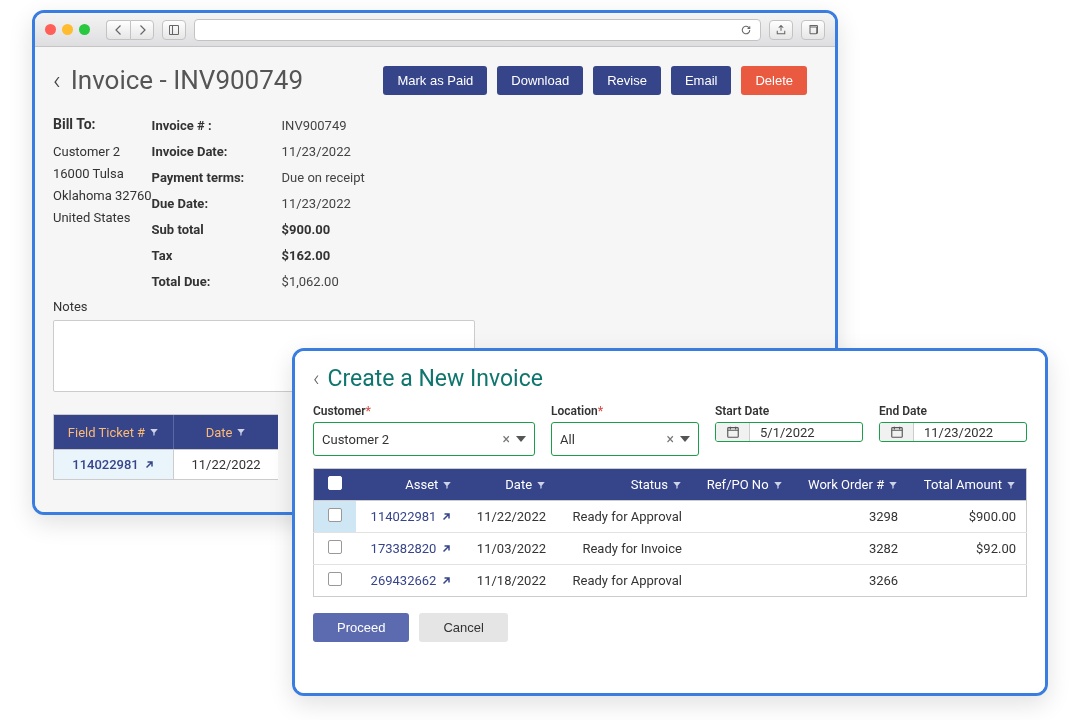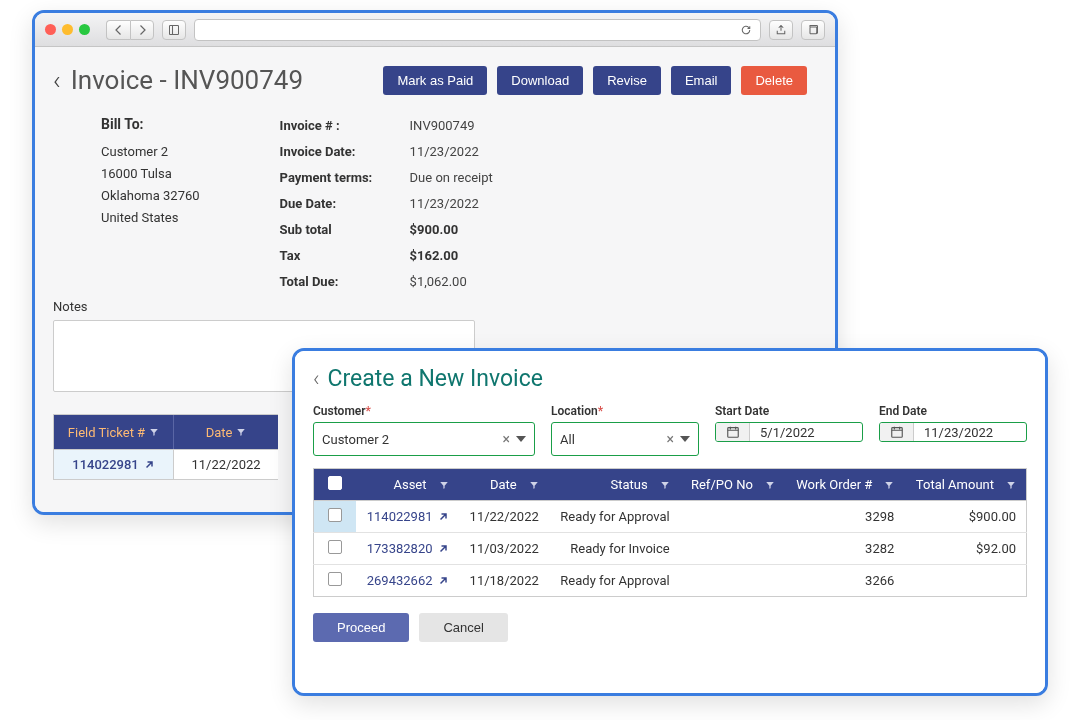--- a/index.html
+++ b/index.html
@@ -77,21 +77,21 @@
     font-size:26px;color:#555;font-weight:400;
     flex:1;
   }
   .btn {
     padding:7px 14px;border:none;border-radius:3px;
     font-size:13px;color:#fff;cursor:pointer;
     background:#36448a;
   }
   .btn.danger{background:#e95a40}
 
-  .info-row{display:flex;gap:80px;margin-left:48px;}
+  .info-row{display:flex;}
   .billto-block{font-size:13px;color:#333;line-height:1.7}
   .billto-block .hd{font-weight:700;margin-bottom:4px;font-size:14px}
   .meta-block{font-size:13px;line-height:2.0;}
   .meta-block .lbl{display:inline-block;width:130px;font-weight:700;color:#333}
   .meta-block .lbl2{display:inline-block;width:130px;font-weight:700}
   .meta-block .val{color:#444}
   .meta-block .money{font-weight:700}
 
   .notes-label{font-size:13px;color:#333;margin-top:4px;margin-bottom:6px;}
   .notes-area{
@@ -142,21 +142,21 @@
   .datebox .icbox{width:34px;background:#f1f1f1;border-right:1px solid #ccc;display:flex;align-items:center;justify-content:center}
   .datebox .dv{flex:1;display:flex;align-items:center;padding:0 10px}
   .cal{width:14px;height:14px;fill:#555}
 
   .tbl{width:100%;border:1px solid #ccc;font-size:13px;border-collapse:collapse}
   .tbl thead th{
     background:#36448a;color:#fff;font-weight:400;padding:7px 10px;
     border-bottom:1px solid #ccc;text-align:right;position:relative;
   }
   .tbl thead th:first-child{width:42px;text-align:center}
-  .tbl thead th .hwrap{display:inline-flex;align-items:center;gap:12px}
+  .tbl thead th .hwrap{display:inline-flex;align-items:center;gap:4px}
   .tbl tbody td{padding:7px 10px;border-top:1px solid #e2e2e2;text-align:right;color:#333}
   .tbl tbody tr:first-child td{background:#eaf4fb00}
   .tbl tbody tr.hi td:first-child{background:#cfe6f4}
   .tbl tbody td:first-child{text-align:center;width:42px}
   .asset-link{color:#36448a;display:inline-flex;align-items:center;gap:4px;justify-content:flex-end}
   .chk{width:14px;height:14px;border:1px solid #999;border-radius:2px;display:inline-block;background:#fff}
   .chk.head{border-color:#fff}
 
   .actions{margin-top:16px;display:flex;gap:10px}
   .btn2{padding:7px 24px;border:none;border-radius:3px;font-size:13px;cursor:pointer}

